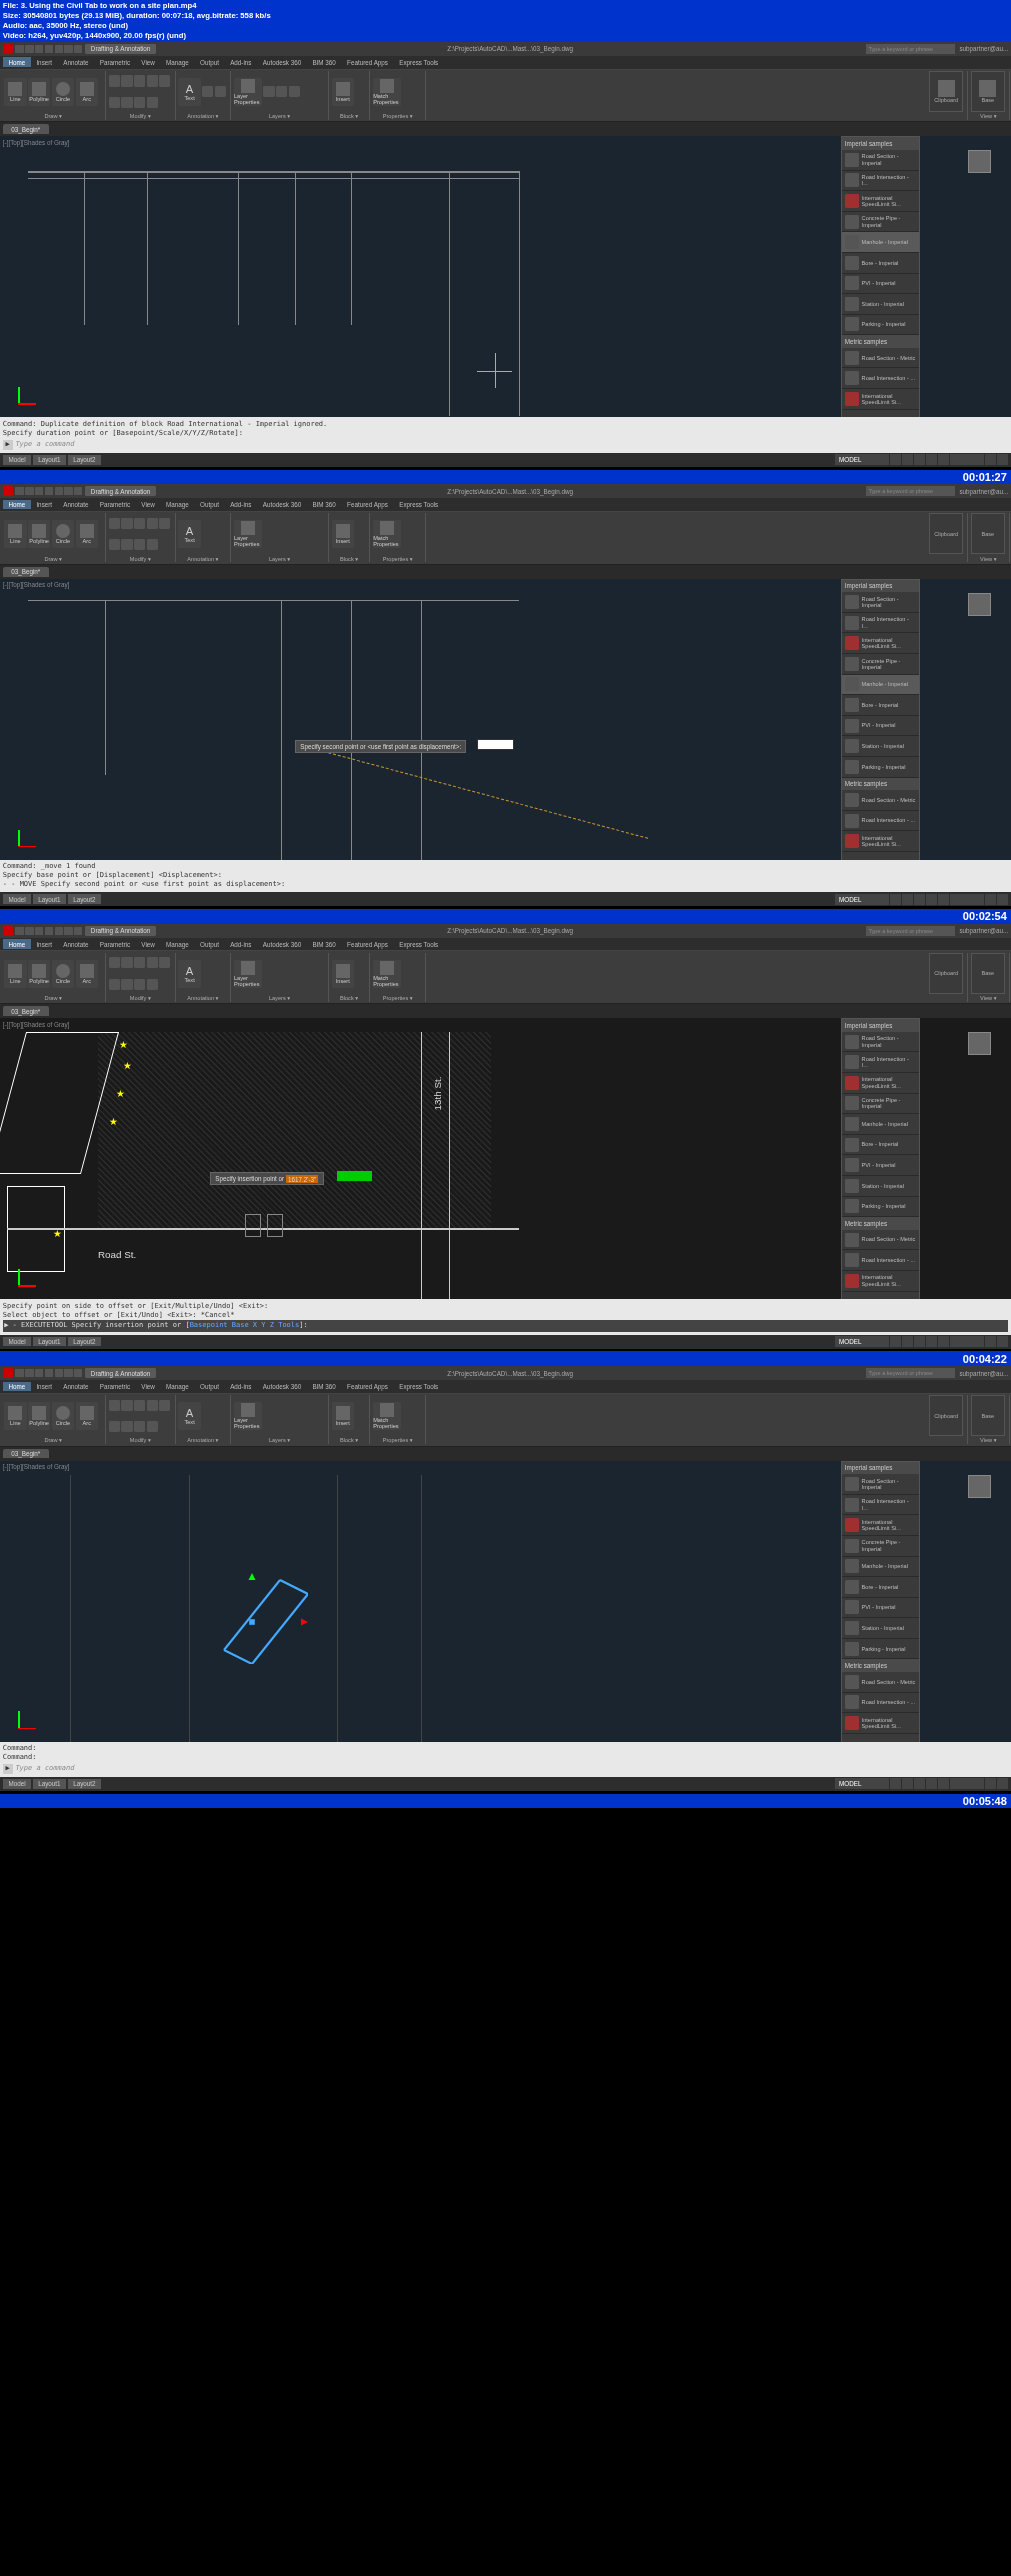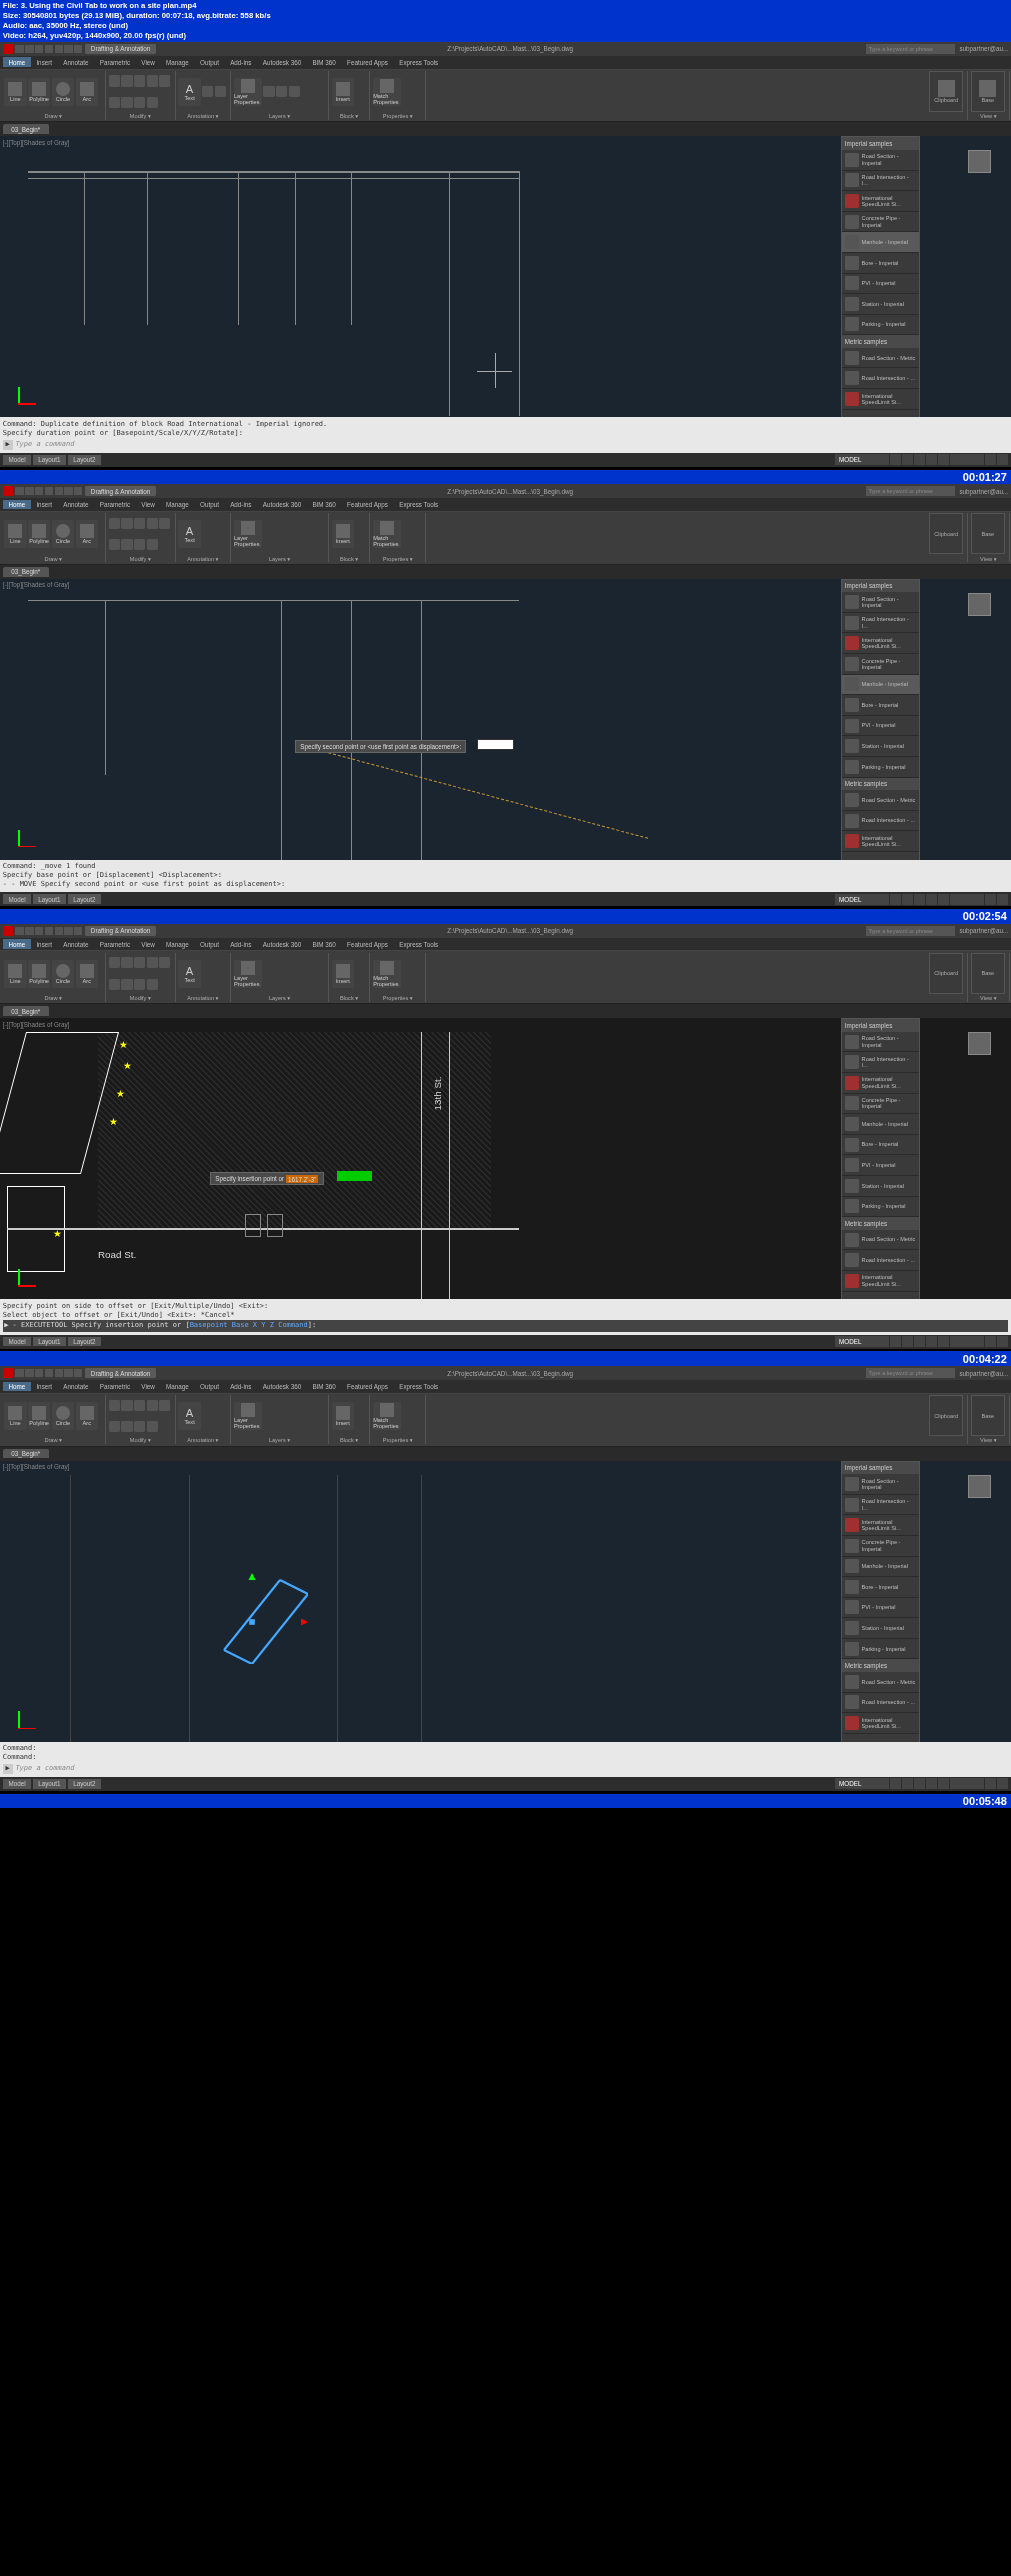--- a/index.html
+++ b/index.html
@@ -723,21 +723,21 @@
         </div>
       <div class="palette-item">
           <div class="icon red"></div>
           <div class="text">International SpeedLimit Si...</div>
         </div>
     </div>
   </div>
   <div class="cmdline">
     <div>Specify point on side to offset or [Exit/Multiple/Undo] &lt;Exit&gt;:</div>
     <div>Select object to offset or [Exit/Undo] &lt;Exit&gt;: *Cancel*</div>
-    <div style="background:#444;color:#ddd;padding:1.4px"><span>▶ - EXECUTETOOL  Specify insertion point or [<span style="color:#6af">Basepoint</span> <span style="color:#6af">Base</span> <span style="color:#6af">X</span> <span style="color:#6af">Y</span> <span style="color:#6af">Z</span> <span style="color:#6af">Command</span>]:</span></div>
+    <div style="background:#444;color:#ddd;padding:1.4px"><span>▶ - EXECUTETOOL  Specify insertion point or [<span style="color:#6af">Basepoint</span> <span style="color:#6af">Base</span> <span style="color:#6af">X</span> <span style="color:#6af">Y</span> <span style="color:#6af">Z</span> <span style="color:#6af">Tools</span>]:</span></div>
   </div>
   <div class="statusbar">
     <div class="tabs">
         <span>Model</span>
         <span>Layout1</span>
         <span>Layout2</span>
       </div>
     <div class="tools">
         <span style="width:auto;padding:0 4.2px;font-size:6.3px;display:flex;align-items:center">MODEL</span>
         <span></span>

